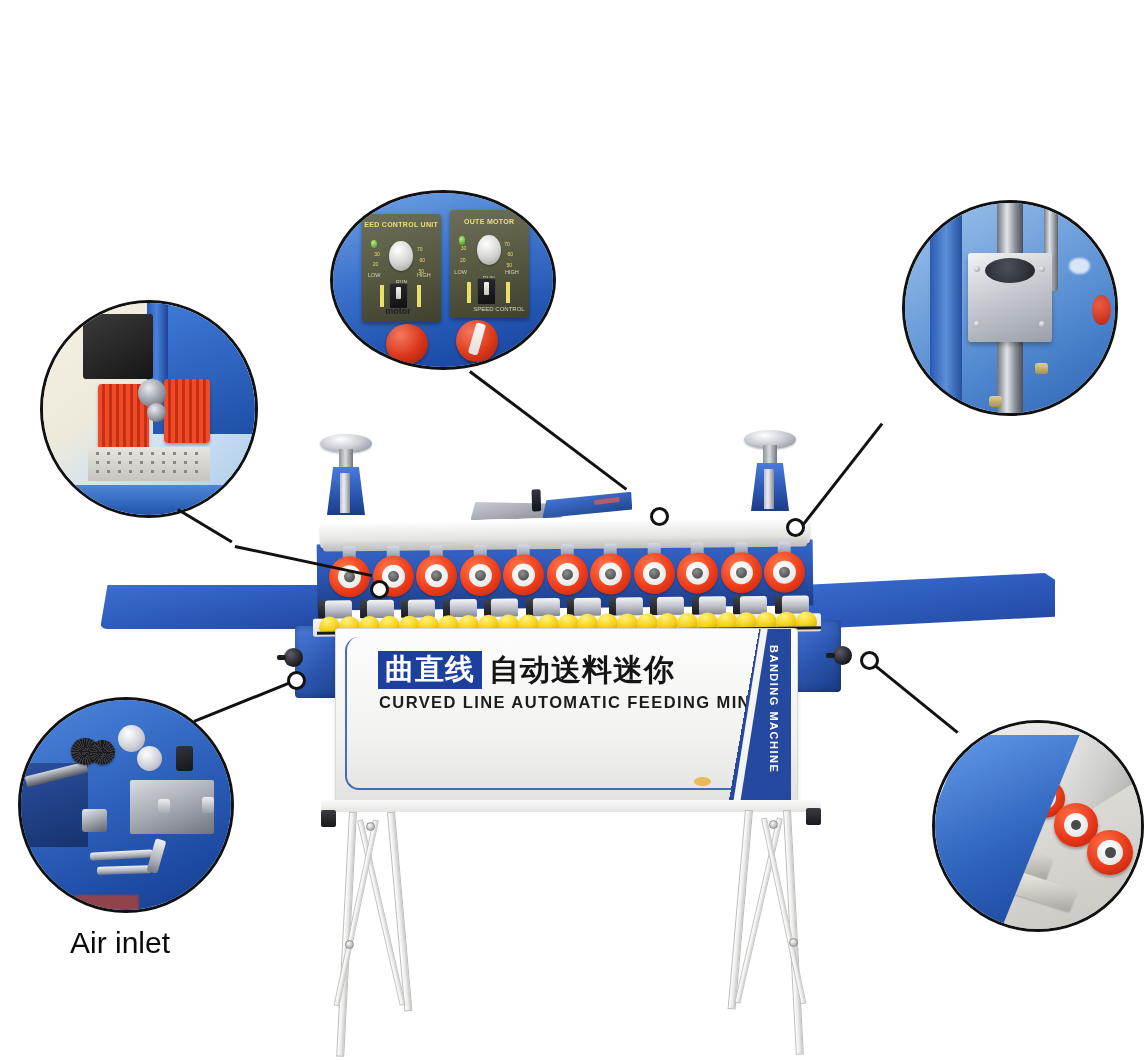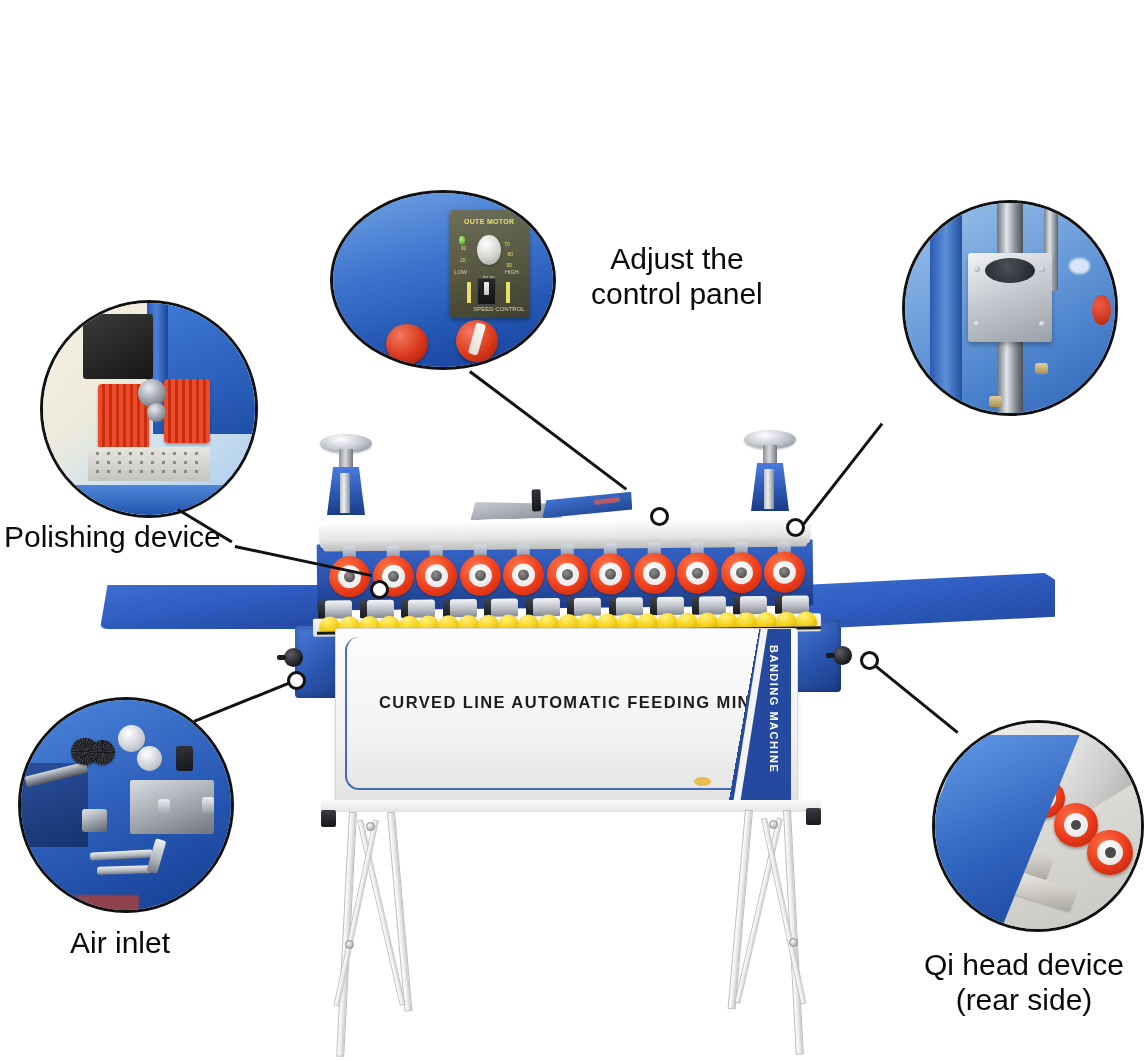--- a/index.html
+++ b/index.html
@@ -444,20 +444,24 @@
         <div class="ydome" style="left: 397.5px;"></div>
         <div class="ydome" style="left: 417.375px;"></div>
         <div class="ydome" style="left: 437.25px;"></div>
         <div class="ydome" style="left: 457.125px;"></div>
         <div class="ydome" style="left: 477px;"></div>
       </div>
     <div class="blackline"></div>
 
     <div class="body-box">
       <div class="body-inner-line"></div>
+      <div class="label-cn">
+        <span class="boxed">曲直线</span>
+        <span class="plain">自动送料迷你</span>
+      </div>
       <div class="label-en">CURVED LINE AUTOMATIC FEEDING MINI</div>
       <div class="amber-dot"></div>
       <div class="brand-stripe">
         <div class="white-slash"></div>
         <div class="v">BANDING MACHINE</div>
       </div>
     </div>
 
     <div class="stand" id="stand">
       <div class="topbar"></div>
@@ -490,26 +494,42 @@
       <div class="p pol-roll" style="left:57%;top:36%;width:22%;height:30%;"></div>
       <div class="p pol-hub" style="left:45%;top:36%;width:13%;height:13%;"></div>
       <div class="p pol-hub" style="left:49%;top:47%;width:9%;height:9%;"></div>
       <div class="p pol-plate"></div>
       <div class="p pol-base"></div>
     </div>
   </div>
   <div class="leader" style="left:178px;top:508px;width:63px;transform:rotate(31deg);"></div>
   <div class="enddot" style="left:370px;top:580px;"></div>
   <div class="leader" style="left:235px;top:545px;width:140px;transform:rotate(12deg);"></div>
-  <div class="callout-label" style="left:4px;top:519px;">Polishing device</div>
 
   <div class="detail-circle" style="left:330px;top:190px;width:226px;height:180px;border-radius:50%;">
     <div class="dc-inner">
       <div class="p cp-bg"></div>
 
+      <div class="p cp-panel" style="left:13%;top:12%;width:36%;height:62%;">
+        <div class="cp-title">EED CONTROL UNIT</div>
+        <div class="cp-led" style="position:absolute;left:12%;top:24%;width:7%;height:8%;"></div>
+        <div class="cp-dial" style="position:absolute;left:35%;top:25%;width:30%;height:28%;"></div>
+        <div class="cp-tick" style="left:16%;top:34%;">30</div>
+        <div class="cp-tick" style="left:14%;top:44%;">20</div>
+        <div class="cp-tick" style="left:70%;top:30%;">70</div>
+        <div class="cp-tick" style="left:73%;top:40%;">60</div>
+        <div class="cp-tick" style="left:72%;top:50%;">50</div>
+        <div class="cp-sublabel" style="left:8%;top:54%;">LOW</div>
+        <div class="cp-sublabel" style="left:70%;top:54%;">HIGH</div>
+        <div class="cp-sublabel" style="left:43%;top:60%;">RUN</div>
+        <div class="cp-ybar" style="position:absolute;left:23%;top:66%;width:5%;height:20%;"></div>
+        <div class="cp-ybar" style="position:absolute;left:70%;top:66%;width:5%;height:20%;"></div>
+        <div class="cp-sw" style="position:absolute;left:34%;top:64%;width:25%;height:24%;"></div>
+        <div class="cp-brand" style="left:30%;top:85%;font-size:9px;color:#1f1f1f;">motor</div>
+      </div>
 
       <div class="p cp-panel" style="left:53%;top:10%;width:36%;height:62%;">
         <div class="cp-title">OUTE MOTOR</div>
         <div class="cp-led" style="position:absolute;left:12%;top:24%;width:7%;height:8%;"></div>
         <div class="cp-dial" style="position:absolute;left:35%;top:23%;width:30%;height:28%;"></div>
         <div class="cp-tick" style="left:14%;top:32%;">30</div>
         <div class="cp-tick" style="left:13%;top:43%;">20</div>
         <div class="cp-tick" style="left:69%;top:28%;">70</div>
         <div class="cp-tick" style="left:73%;top:38%;">60</div>
         <div class="cp-tick" style="left:72%;top:48%;">50</div>
@@ -521,22 +541,20 @@
         <div class="cp-sw" style="position:absolute;left:34%;top:63%;width:25%;height:25%;"></div>
         <div class="cp-sublabel" style="left:30%;top:89%;font-size:6px;">SPEED CONTROL</div>
       </div>
 
       <div class="p cp-btn" style="left:24%;top:75%;width:19%;height:23%;"></div>
       <div class="p cp-estop" style="left:56%;top:73%;width:19%;height:24%;"></div>
     </div>
   </div>
   <div class="leader" style="left:470px;top:370px;width:196px;transform:rotate(37deg);"></div>
   <div class="enddot" style="left:650px;top:507px;"></div>
-  <div class="callout-label" style="left:591px;top:241px;text-align:center;">Adjust the
-control panel</div>
 
   <div class="detail-circle" style="left:902px;top:200px;width:216px;height:216px;">
     <div class="dc-inner">
       <div class="p pr-bg"></div>
       <div class="p pr-railb"></div>
       <div class="p pr-shaft2"></div>
       <div class="p pr-shaft"></div>
       <div class="p pr-block"></div>
       <div class="p pr-bore"></div>
       <div class="p pr-scr" style="left:33%;top:30%;"></div>
@@ -588,16 +606,14 @@
       <div class="p qi-roll" style="left:20%;top:6%;width:16%;height:16%;"></div>
       <div class="p qi-roll" style="left:31%;top:16%;width:18%;height:18%;"></div>
       <div class="p qi-roll" style="left:44%;top:27%;width:19%;height:19%;"></div>
       <div class="p qi-roll" style="left:58%;top:39%;width:21%;height:21%;"></div>
       <div class="p qi-roll" style="left:74%;top:52%;width:22%;height:22%;"></div>
       <div class="p qi-blue"></div>
     </div>
   </div>
   <div class="leader" style="left:870px;top:660px;width:113px;transform:rotate(39deg);"></div>
   <div class="enddot" style="left:860px;top:651px;"></div>
-  <div class="callout-label" style="left:908px;top:947px;text-align:center;width:232px;">Qi head device
-(rear side)</div>
 
 </div>
 
 </body></html>

